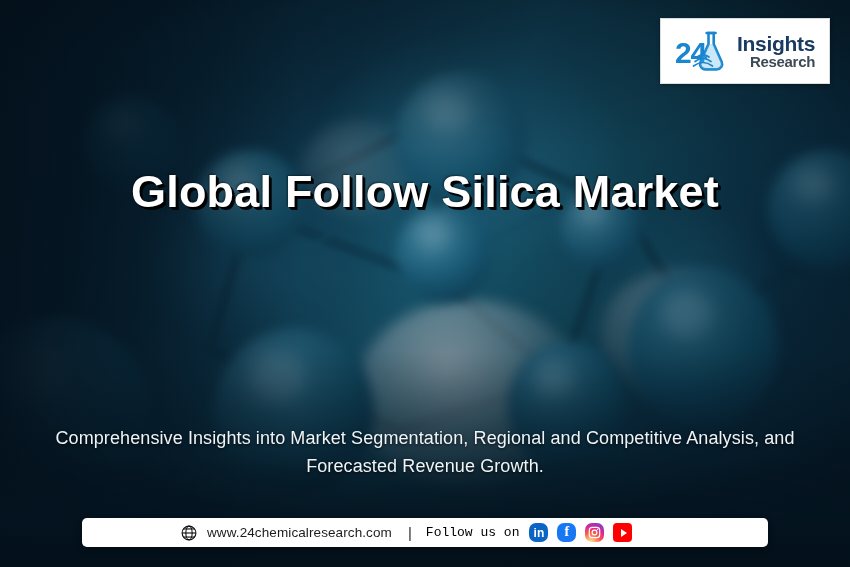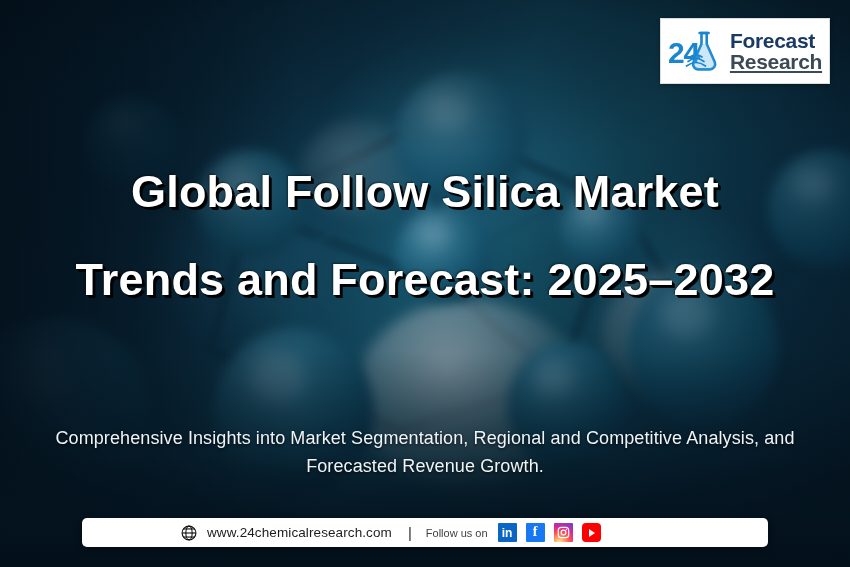--- a/index.html
+++ b/index.html
@@ -93,23 +93,22 @@
     position:absolute; left:0; top:9px;
     font-size:30px; font-weight:700; letter-spacing:-1px;
     color:#1a86cf;
     font-family:"Liberation Sans", sans-serif;
   }
   .logo-words { display:flex; flex-direction:column; line-height:1.02; margin-left:-2px; }
   .logo-chemical {
     font-size:21px; font-weight:700; color:#1b3a63; letter-spacing:-.3px;
   }
   .logo-research {
-    font-size:21px; font-weight:700; color:#3b4a55; letter-spacing:-.3px;
+    font-size:15px; font-weight:700; color:#3b4a55; letter-spacing:-.3px;
     align-self:flex-end;
-    text-decoration:underline;
   }
 
   
   .title-wrap {
     position:absolute; left:0; right:0; top:168px;
     text-align:center;
   }
   .title-line {
     color:#ffffff;
     font-weight:700;
@@ -156,26 +155,26 @@
   .globe-icon { width:18px; height:18px; display:block; flex:none; }
   .site-url {
     font-size:13.5px; color:#1d1d1f; letter-spacing:.1px;
     font-family:"Liberation Sans", sans-serif;
   }
   .footer-sep {
     margin:0 14px 0 16px;
     color:#2b2b2b; font-size:15px; font-weight:400;
   }
   .follow-text {
-    font-size:11px; color:#404040; margin-right:10px;
-    font-family:Liberation Sans, sans-serif;
+    font-size:13px; color:#000000; margin-right:10px;
+    font-family:Liberation Mono, monospace;
   }
   .social-row { display:flex; align-items:center; gap:9px; }
   .social-icon {
-    width:19px; height:19px; border-radius:1px;
+    width:19px; height:19px; border-radius:7px;
     display:flex; align-items:center; justify-content:center;
     flex:none;
   }
   .si-linkedin { background:#0a66c2; }
   .si-linkedin span {
     color:#fff; font-size:12px; font-weight:700; line-height:1;
     font-family:"Liberation Sans", sans-serif;
   }
   .si-facebook { background:#1877f2; }
   .si-facebook span {
@@ -272,29 +271,28 @@
           </g>
           <path d="M33.5 17 L38.7 17 L46.7 35 C48.2 38.6 45.6 42.4 41.6 42.4 L30.6 42.4 C26.6 42.4 24 38.6 25.5 35 Z" fill="#55b4e6" opacity=".30"></path>
           <g fill="none" stroke="#1a86cf" stroke-width="1.7" stroke-linecap="round">
             <path d="M22 30 q6 -4.5 12 0"></path>
             <path d="M20 34.5 q8 -6 16 0"></path>
             <path d="M18.5 39 q9.5 -7 19 0"></path>
           </g>
         </svg>
       </div>
       <div class="logo-words">
-        <span class="logo-chemical">Forecast</span>
+        <span class="logo-chemical">Insights</span>
         <span class="logo-research">Research</span>
       </div>
     </div>
   </div>
 
   <div class="title-wrap">
     <div class="title-line">Global Follow Silica Market</div>
-    <div class="title-line second">Trends and Forecast: 2025–2032</div>
   </div>
 
   <div class="subtitle">Comprehensive Insights into Market Segmentation, Regional and Competitive Analysis, and Forecasted Revenue Growth.</div>
 
   <div class="footer-bar">
     <div class="footer-left">
       <svg class="globe-icon" viewBox="0 0 24 24">
         <g fill="none" stroke="#111" stroke-width="1.5">
           <circle cx="12" cy="12" r="9.2"></circle>
           <ellipse cx="12" cy="12" rx="4.2" ry="9.2"></ellipse>

